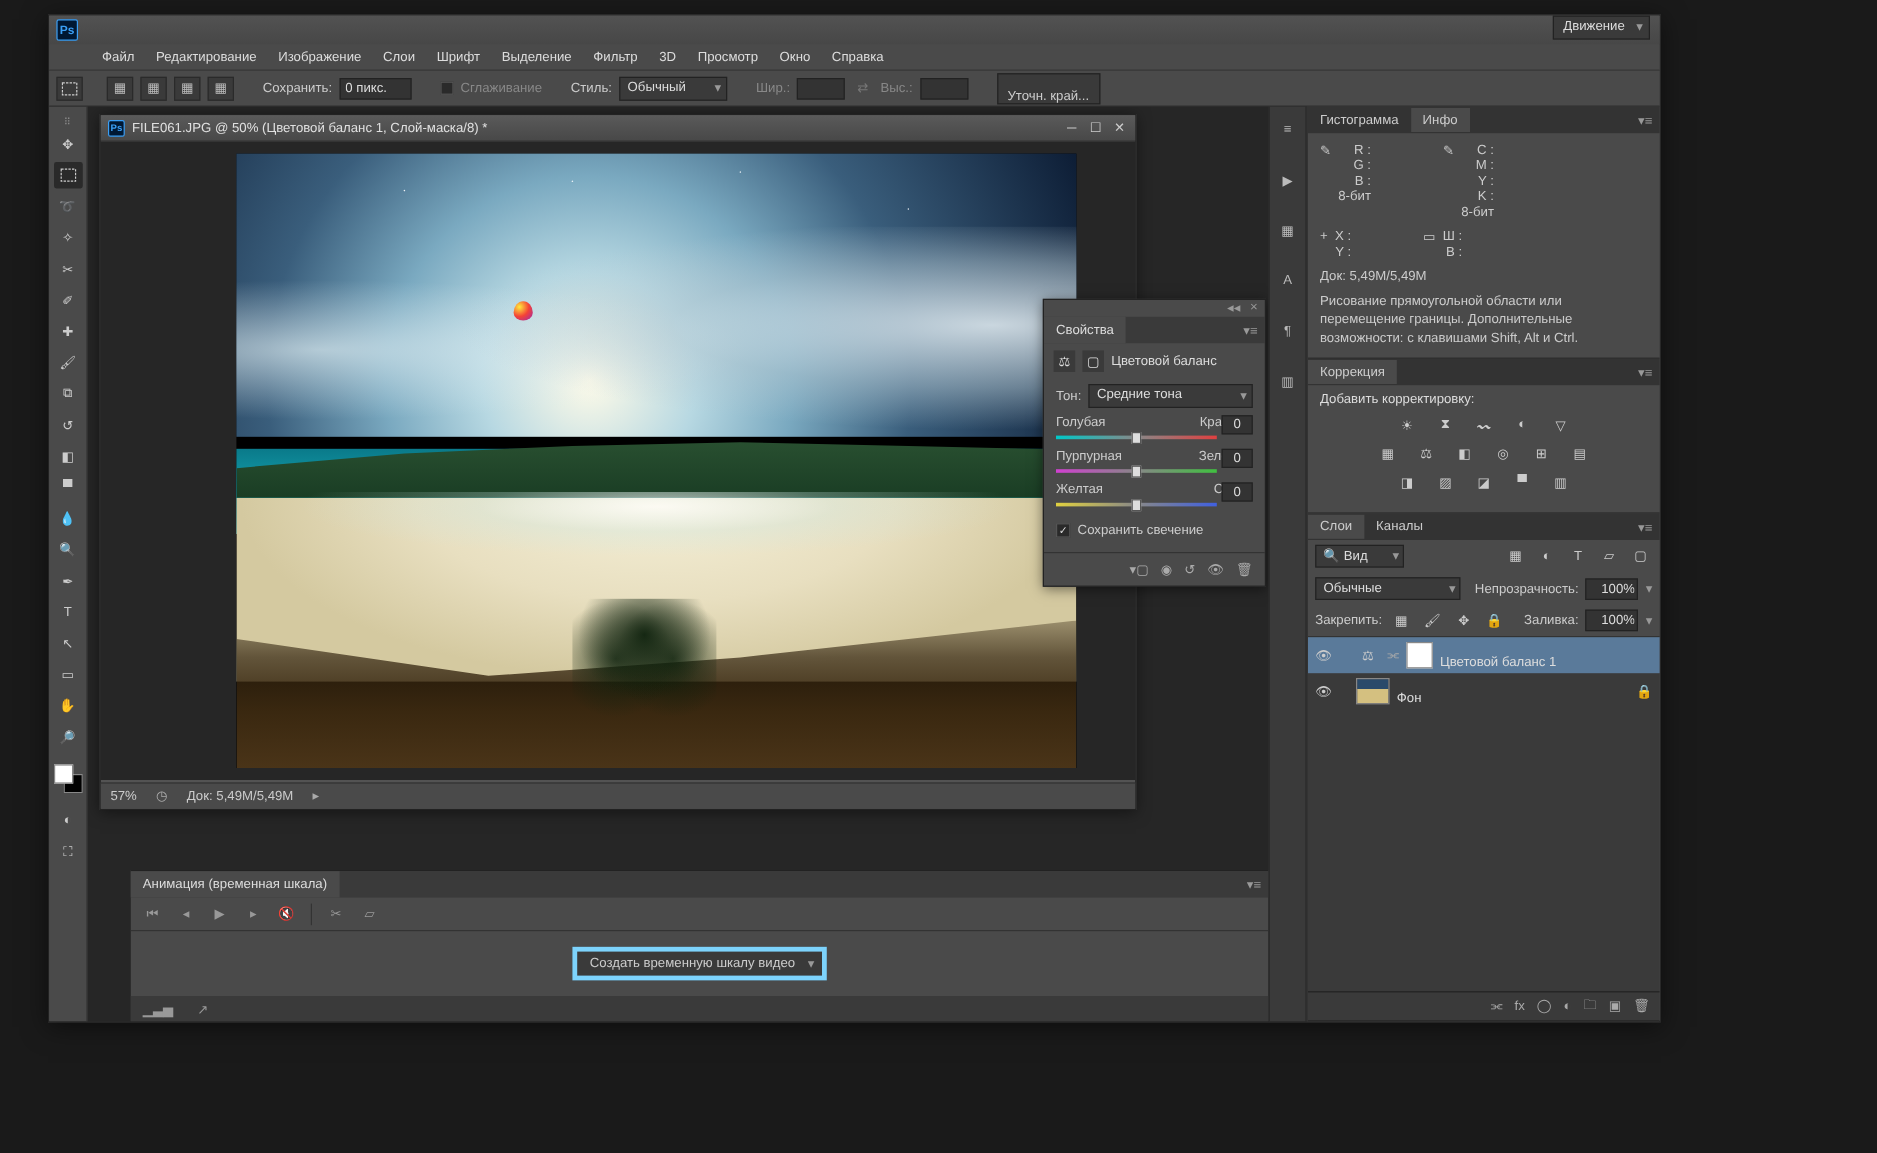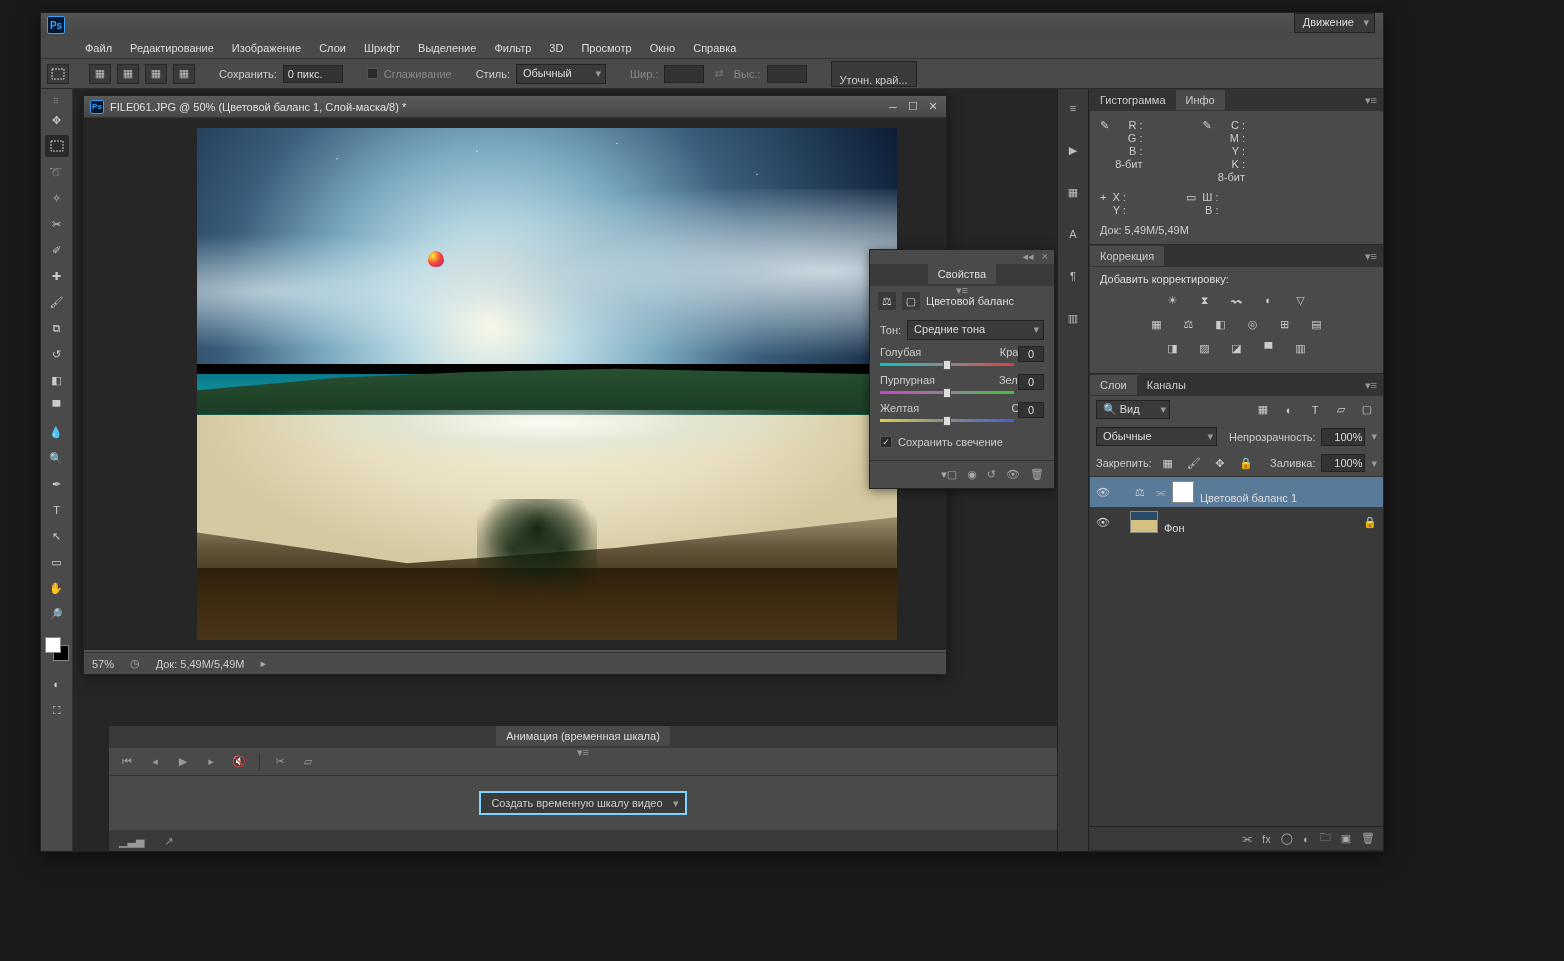--- a/index.html
+++ b/index.html
@@ -40,21 +40,21 @@
 .balloon { position: absolute; top: 24%; left: 33%; width: 16px; height: 16px; background: radial-gradient(circle at 30% 30%, #ffeb3b, #f44336, #9c27b0); border-radius: 50% 50% 50% 50% / 60% 60% 40% 40%; }
 .clouds { position: absolute; top: 12%; left: 0; right: 0; height: 40%; background: radial-gradient(ellipse at 90% 40%, rgba(230,240,245,0.85) 0%, rgba(180,200,210,0.5) 30%, transparent 50%), radial-gradient(ellipse at 10% 50%, rgba(220,235,240,0.7) 0%, transparent 40%); }
 .land { position: absolute; top: 44%; left: 0; right: 0; height: 12%; background: linear-gradient(#2d5534, #1a3d24); clip-path: polygon(0 60%, 20% 40%, 40% 30%, 60% 25%, 80% 30%, 100% 35%, 100% 100%, 0 100%); }
 .ocean { position: absolute; top: 48%; left: 0; right: 0; height: 14%; background: linear-gradient(#0a7a8a, #15a0ad, #5ac8c8); }
 .beach { position: absolute; top: 56%; left: 0; right: 0; height: 30%; background: radial-gradient(ellipse at 50% 0%, #f5f0d8 0%, #e8dfc0 40%, #d4c9a0 70%); clip-path: polygon(0 0, 100% 0, 100% 100%, 0 100%); }
 .waves { position: absolute; top: 55%; left: 0; right: 0; height: 12%; background: radial-gradient(ellipse at 50% 20%, rgba(255,255,255,0.7) 0%, rgba(200,230,230,0.3) 30%, transparent 60%); }
 .fg { position: absolute; bottom: 0; left: 0; right: 0; height: 30%; background: linear-gradient(transparent, rgba(50,35,15,0.7) 40%, #3a2810 70%, #4a3418); clip-path: polygon(0 30%, 30% 50%, 60% 40%, 100% 20%, 100% 100%, 0 100%); }
 .tree { position: absolute; bottom: 8%; left: 40%; width: 120px; height: 100px; background: radial-gradient(circle at 50% 30%, rgba(10,30,10,0.9) 0%, transparent 60%), radial-gradient(circle at 30% 50%, rgba(15,35,15,0.8) 0%, transparent 50%), radial-gradient(circle at 70% 50%, rgba(12,32,12,0.8) 0%, transparent 50%); }
 .doc-status { position: absolute; bottom: 0; left: 0; right: 0; height: 22px; background: #4a4a4a; display: flex; align-items: center; padding: 0 8px; gap: 16px; color: #ccc; border-top: 1px solid #333; }
 .props-panel { position: absolute; top: 160px; right: 2px; width: 186px; background: #4a4a4a; border: 1px solid #222; box-shadow: 0 2px 10px rgba(0,0,0,0.5); }
-.panel-tab-row { height: 22px; background: #3a3a3a; display: flex; align-items: center; flex-direction: column; }
+.panel-tab-row { height: 22px; background: #3a3a3a; display: flex; align-items: center; }
 .panel-tab { background: #4a4a4a; color: #ddd; padding: 4px 10px; height: 22px; display: flex; align-items: center; }
 .panel-tab-row .spacer { flex: 1; }
 .panel-menu { color: #999; padding: 0 6px; cursor: pointer; }
 .props-head { display: flex; align-items: center; gap: 6px; padding: 6px 8px; color: #ddd; }
 .props-ico { width: 18px; height: 18px; background: #3a3a3a; display: flex; align-items: center; justify-content: center; }
 .props-body { padding: 4px 10px 0 10px; }
 .prop-row { display: flex; align-items: center; gap: 6px; margin-bottom: 6px; color: #ccc; }
 .slider-row { margin-bottom: 4px; }
 .slider-labels { display: flex; justify-content: space-between; color: #ccc; margin-bottom: 2px; }
 .slider-track { position: relative; height: 10px; }
@@ -93,21 +93,21 @@
 .lmask { width: 22px; height: 22px; background: #fff; border: 1px solid #888; }
 .lname { flex: 1; margin-top: 12px; }
 .llock { color: #aaa; }
 .layers-foot { height: 24px; border-top: 1px solid #222; background: #3a3a3a; display: flex; align-items: center; justify-content: flex-end; gap: 10px; padding: 0 8px; }
 .lf-ico { color: #aaa; cursor: pointer; }
 .anim-panel { position: absolute; left: 36px; right: 0; bottom: 0; height: 126px; background: #4a4a4a; border-top: 1px solid #222; }
 .anim-ctrl { height: 28px; display: flex; align-items: center; gap: 12px; padding: 0 10px; border-bottom: 1px solid #333; }
 .anim-btn { color: #999; cursor: pointer; width: 16px; text-align: center; }
 .anim-sep { width: 1px; height: 18px; background: #333; }
 .anim-body { height: 54px; display: flex; align-items: center; justify-content: center; }
-.anim-create { background: #3a3a3a; border: 2px solid #7dd3fc; color: #ccc; padding: 4px 22px 4px 10px; position: relative; }
+.anim-create { background: #3a3a3a; border: 4px solid #7dd3fc; color: #ccc; padding: 4px 22px 4px 10px; position: relative; }
 .anim-create::after { content: "▾"; position: absolute; right: 6px; color: #999; }
 .bottom-status { height: 22px; background: #3a3a3a; display: flex; align-items: center; gap: 20px; padding: 0 10px; color: #999; }
 .workspace-sel { position: absolute; top: 0; right: 8px; background: #3a3a3a; border: 1px solid #222; color: #ddd; padding: 2px 20px 2px 8px; height: 20px; }
 .workspace-sel::after { content: "▾"; position: absolute; right: 5px; color: #999; }
 svg { display: block; }
 </style>
 </head>
 <body>
 
 <div class="window">
@@ -379,20 +379,21 @@
             </div>
             <div class="info-col">
               <span>▭</span>
               <div class="info-lbls">
                 <span>Ш :</span>
                 <span>В :</span>
               </div>
             </div>
           </div>
           <div style="margin-top:6px">Док: 5,49M/5,49M</div>
+          <div class="hint">Рисование прямоугольной области или перемещение границы. Дополнительные возможности: с клавишами Shift, Alt и Ctrl.</div>
         </div>
       </div>
 
       <div class="rpanel">
         <div class="tabs">
           <div class="tab act">Коррекция</div>
           <div class="spacer"></div>
           <div class="panel-menu">▾≡</div>
         </div>
         <div class="adj-body">

